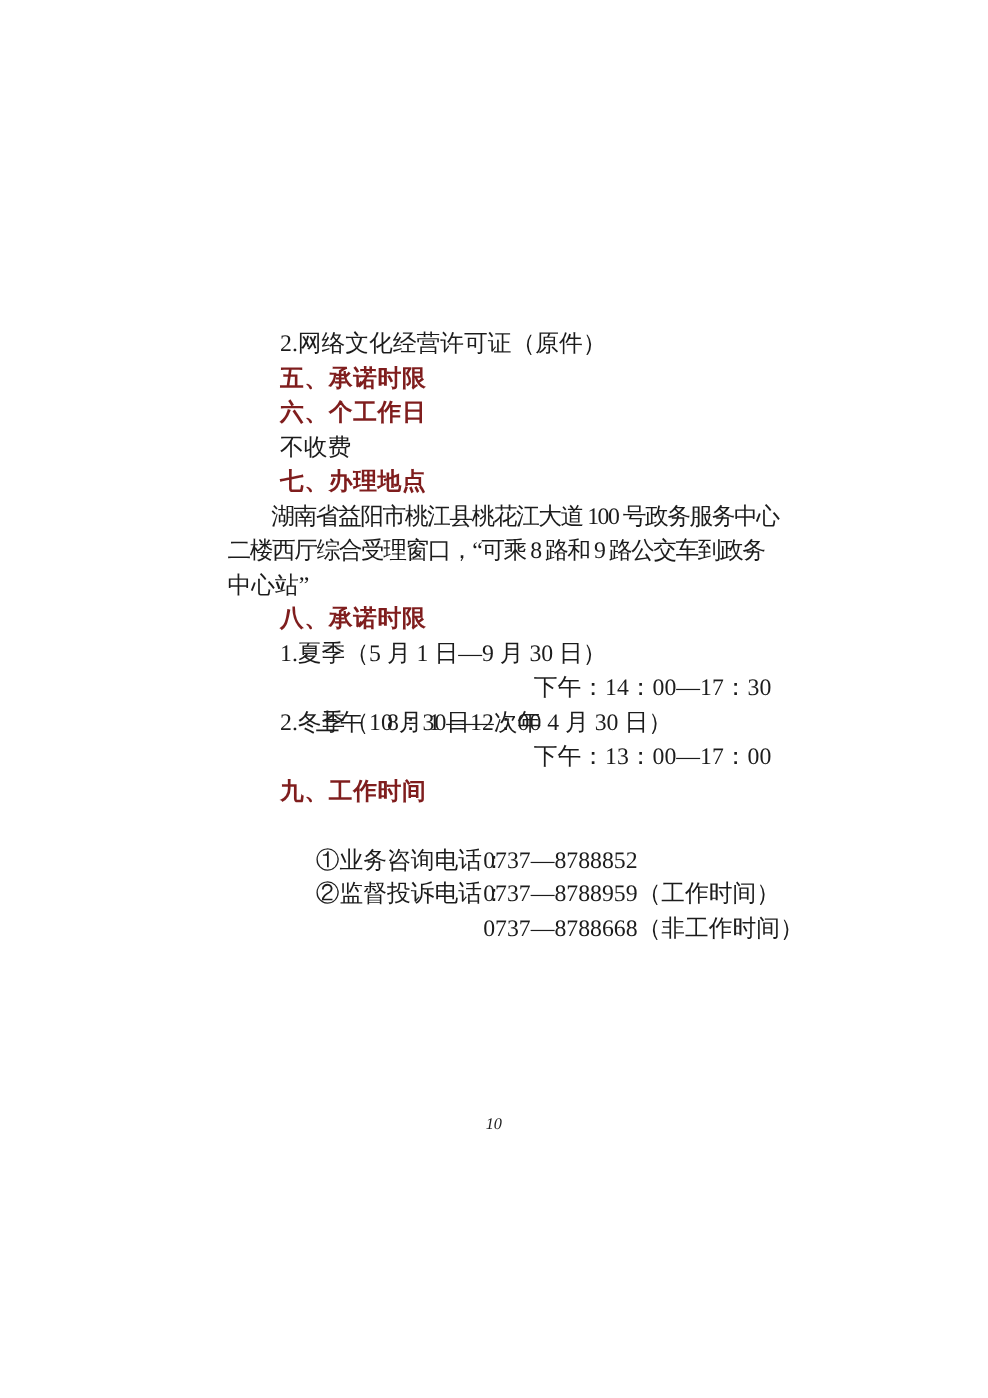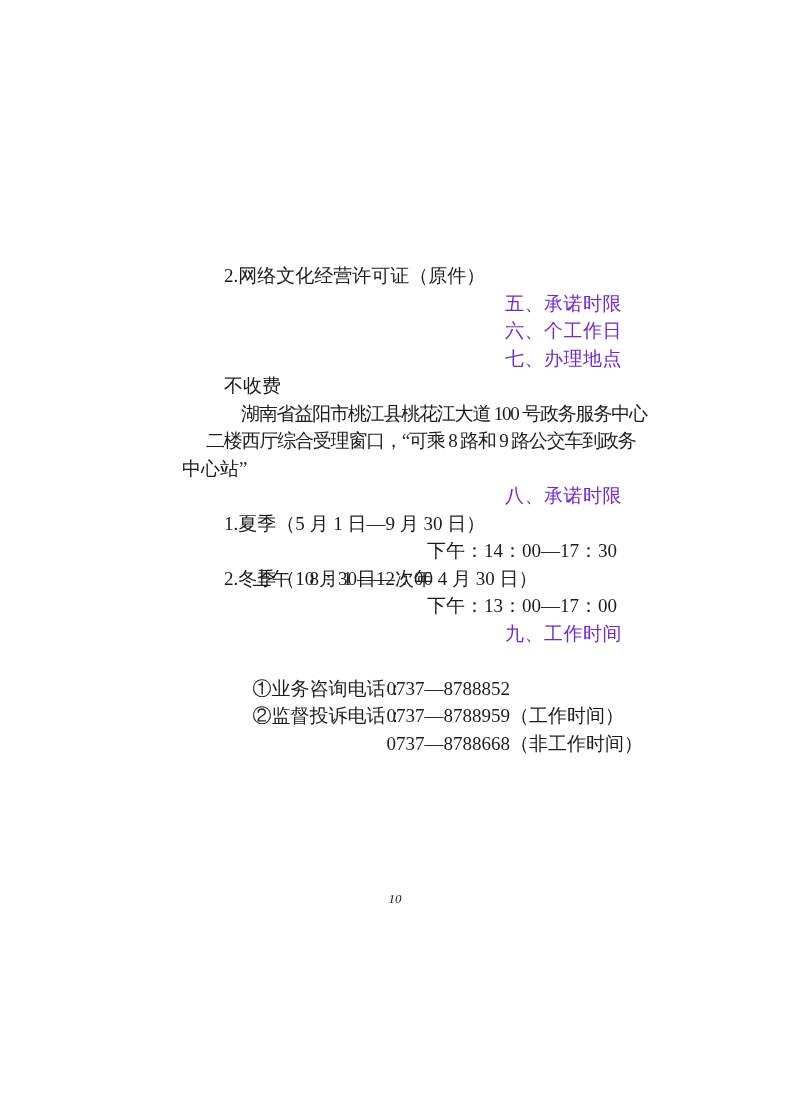--- a/index.html
+++ b/index.html
@@ -23,28 +23,27 @@
   }
   .line {
     height: 27.5px;
     line-height: 27.5px;
     font-size: 19px;
     color: #1c1c1c;
     white-space: pre;
   }
   .heading {
     font-family: "Liberation Sans", "DejaVu Sans", sans-serif;
-    font-weight: 400;
-    color: #6d28d9;
+    font-weight: 700;
+    color: #7f1d1d;
     letter-spacing: 0.5px;
-    text-align: right;
   }
   .indent { padding-left: 42px; }
   .indent-sm { padding-left: 35px; }
-  .tight { letter-spacing: -1.2px; margin-left: 24px; }
+  .tight { letter-spacing: -1.2px; }
   .timerow { position: relative; }
   .afternoon {
     position: absolute;
     left: 245px;
     top: 0;
   }
   .hl-label {
     display: inline-block;
     width: 134px;
   }
@@ -65,23 +64,23 @@
 <body>
 
 <div class="page">
   <div class="text-block">
 
     <div class="line indent">2.网络文化经营许可证（原件）</div>
 
     <div class="line indent heading">五、承诺时限</div>
 
     <div class="line indent heading">六、个工作日</div>
+    <div class="line indent">不收费</div>
+
     <div class="line indent heading">七、办理地点</div>
-
-    <div class="line indent">不收费</div>
     <div class="line indent-sm tight">湖南省益阳市桃江县桃花江大道 100 号政务服务中心</div>
     <div class="line tight">二楼西厅综合受理窗口，“可乘 8 路和 9 路公交车到政务</div>
     <div class="line">中心站”</div>
 
     <div class="line indent heading">八、承诺时限</div>
     <div class="line indent">1.夏季（5 月 1 日—9 月 30 日）</div>
     <div class="line indent timerow">
       <span>上午　8：30—12：00</span>
       <span class="afternoon">下午：14：00—17：30</span>
     </div>

